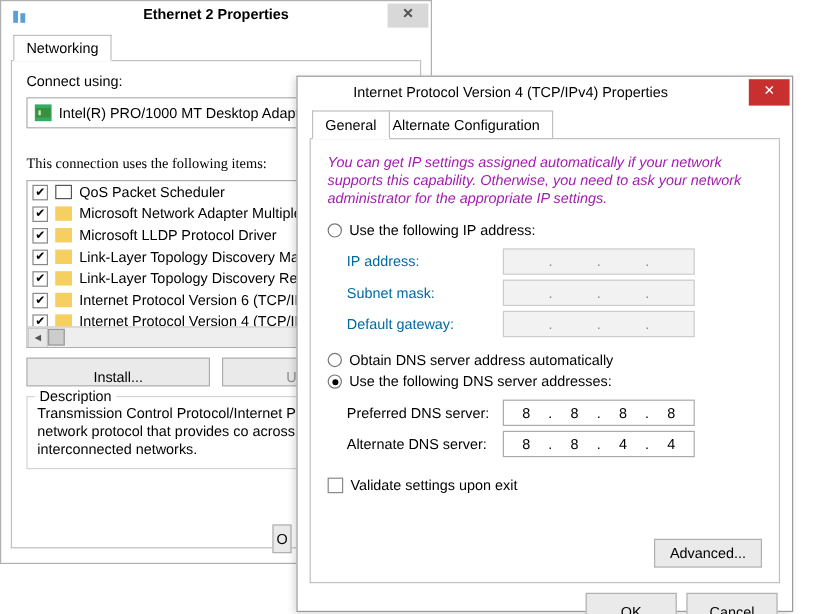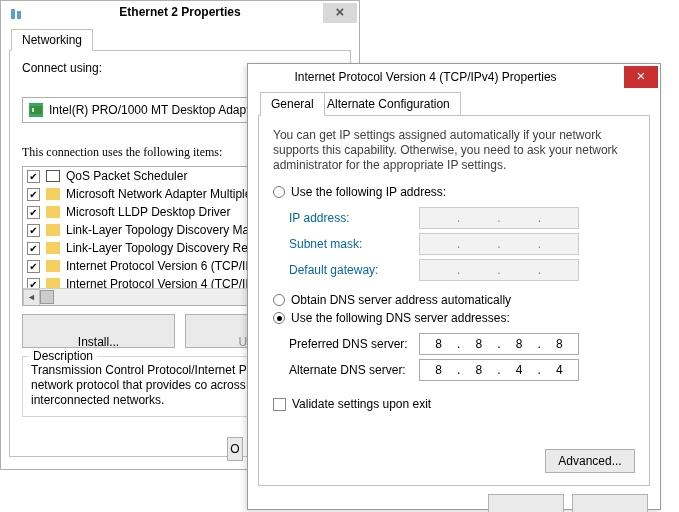--- a/index.html
+++ b/index.html
@@ -10,37 +10,37 @@
 .win1-titlebar { height: 28px; position: relative; font-weight: bold; }
 .win1-title { position: absolute; left: 0; right: 0; top: 4px; text-align: center; color: #000; }
 .win1-icon { position: absolute; left: 8px; top: 6px; width: 14px; height: 14px; }
 .win1-close { position: absolute; right: 2px; top: 2px; width: 34px; height: 20px; background: #d8d8d8; color: #555; text-align: center; line-height: 18px; font-size: 15px; }
 
 .win1-body { padding: 0 8px; }
 .tabstrip1 { border-bottom: 1px solid #c0c0c0; height: 22px; position: relative; }
 .tab1 { position: absolute; bottom: -1px; left: 2px; height: 22px; background: #fff; border: 1px solid #c0c0c0; border-bottom: 1px solid #fff; padding: 3px 10px 0; }
 .panel1 { border: 1px solid #c0c0c0; border-top: none; padding: 10px 12px 12px; height: 406px; }
 
-.connect-label { margin-bottom: 22px; }
+.connect-label { margin-bottom: 6px; }
 .adapter-box { border: 1px solid #aeaeae; height: 26px; display: flex; align-items: center; padding: 0 6px; gap: 6px; background: #fff; }
 .adapter-icon { width: 14px; height: 14px; background: #3a6; display: inline-block; }
 
 .items-label { margin-top: 22px; margin-bottom: 6px; font-family: Liberation Serif, serif; }
 .listbox { border: 1px solid #aeaeae; background: #fff; height: 140px; overflow: hidden; position: relative; }
 .listrow { display: flex; align-items: center; height: 18px; padding: 0 4px; gap: 6px; white-space: nowrap; }
 .listcheck { width: 13px; height: 13px; border: 1px solid #888; background: #fff; display: inline-flex; align-items: center; justify-content: center; font-size: 10px; color: #000; }
 .rowicon { width: 14px; height: 12px; display: inline-block; }
 .icon-qos { background: #fff; border: 1px solid #555; }
 .icon-net { background: linear-gradient(#f5d060,#f5d060); }
 .hscroll { position: absolute; left: 0; right: 0; bottom: 0; height: 17px; background: #eee; border-top: 1px solid #ccc; display: flex; justify-content: space-between; }
 .hscroll-thumb { position: absolute; left: 0; top: 1px; height: 14px; width: 14px; background: #ccc; border: 1px solid #999; }
 .hscroll-btn { width: 17px; height: 17px; background: #e8e8e8; border: 1px solid #c4c4c4; text-align: center; font-size: 9px; line-height: 14px; color: #555; }
 
 .btnrow { margin-top: 8px; display: flex; gap: 10px; }
-.winbtn { height: 24px; background: #eaeaea; border: 1px solid #b0b0b0; padding: 16px 6px; text-align: center; line-height: 22px; flex: 1; }
+.winbtn { height: 24px; background: #eaeaea; border: 1px solid #b0b0b0; padding: 4px 6px; text-align: center; line-height: 22px; flex: 1; }
 .winbtn.dis { color: #909090; }
 
 .group-desc { margin-top: 8px; border: 1px solid #d4d4d4; padding: 6px 8px 8px; position: relative; }
 .group-desc .legend { position: absolute; top: -8px; left: 6px; background: #fff; padding: 0 4px; color: #000; }
 .desc-text { color: #000; line-height: 15px; }
 
 .w1-ok { position: absolute; left: 226px; bottom: 8px; width: 16px; height: 24px; background: #eaeaea; border: 1px solid #b0b0b0; text-align: center; line-height: 22px; }
 
 
 .win2 { position: absolute; left: 247px; top: 63px; width: 414px; height: 447px; background: #fff; border: 1px solid #9a9a9a; box-shadow: -2px 2px 6px rgba(0,0,0,.15); }
@@ -49,21 +49,21 @@
 .win2-close { position: absolute; right: 2px; top: 2px; width: 34px; height: 22px; background: #c83030; color: #fff; text-align: center; line-height: 20px; font-size: 15px; }
 
 .win2-body { padding: 0 10px 10px; }
 .tabstrip2 { border-bottom: 1px solid #c0c0c0; height: 24px; position: relative; }
 .tab2 { position: absolute; bottom: -1px; height: 24px; background: #fff; border: 1px solid #c0c0c0; padding: 4px 10px 0; }
 .tab2.active { border-bottom: 1px solid #fff; z-index: 2; }
 .tab2.a { left: 2px; }
 .tab2.b { left: 58px; }
 
 .panel2 { border: 1px solid #c0c0c0; border-top: none; padding: 12px 14px; height: 370px; position: relative; }
-.expl { color: #404040; line-height: 15px; margin-bottom: 12px; }
+.expl { color: #a21caf; line-height: 15px; margin-bottom: 12px; font-style: italic; }
 
 .radio-row { display: flex; align-items: center; gap: 6px; margin: 4px 0; }
 .radio { width: 12px; height: 12px; border: 1px solid #777; border-radius: 50%; display: inline-flex; align-items: center; justify-content: center; }
 .radio.sel::after { content: ""; width: 5px; height: 5px; background: #000; border-radius: 50%; }
 
 .ip-fields { margin: 6px 0 10px 16px; }
 .field-row { display: flex; align-items: center; height: 26px; }
 .field-label { width: 130px; color: #0369a1; }
 .field-label.on { color: #000; }
 .ipbox { width: 160px; height: 22px; border: 1px solid #ccc; background: #f2f2f2; display: flex; align-items: center; justify-content: space-evenly; color: #888; }
@@ -117,21 +117,21 @@
             <span>QoS Packet Scheduler</span>
           </div>
         <div class="listrow">
             <span class="listcheck">✔</span>
             <span class="rowicon icon-net"></span>
             <span>Microsoft Network Adapter Multiplexo</span>
           </div>
         <div class="listrow">
             <span class="listcheck">✔</span>
             <span class="rowicon icon-net"></span>
-            <span>Microsoft LLDP Desktop Driver</span>
+            <span>Microsoft LLDP Protocol Driver</span>
           </div>
         <div class="listrow">
             <span class="listcheck">✔</span>
             <span class="rowicon icon-net"></span>
             <span>Link-Layer Topology Discovery Mapp</span>
           </div>
         <div class="listrow">
             <span class="listcheck">✔</span>
             <span class="rowicon icon-net"></span>
             <span>Link-Layer Topology Discovery Resp</span>

